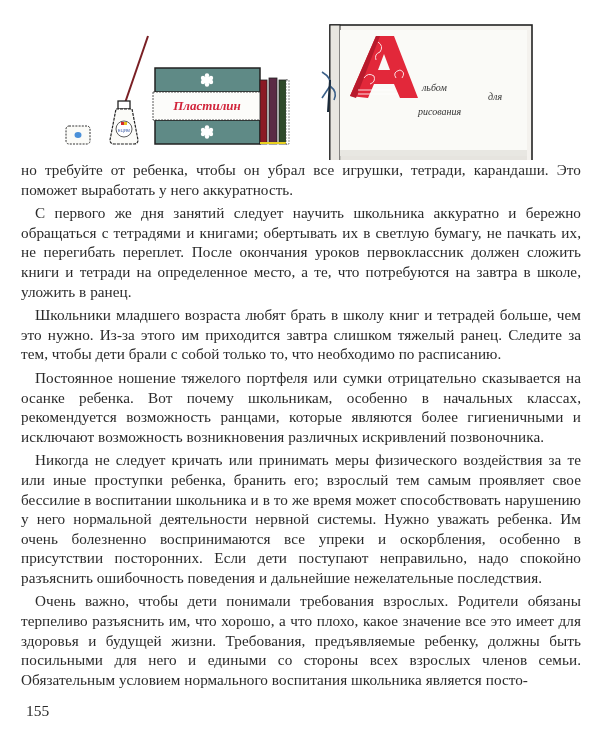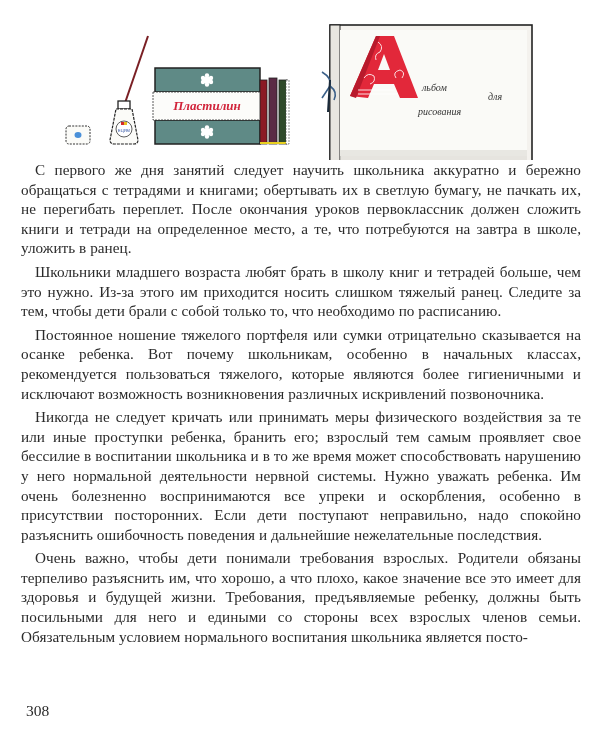--- a/index.html
+++ b/index.html
@@ -123,20 +123,21 @@
         <path d="M358 90 h36 M358 94 h40"></path>
       </g>
       <text x="422" y="91" font-size="10" fill="#333" font-style="italic" font-family="Liberation Serif, serif">льбом</text>
       <text x="488" y="100" font-size="10" fill="#333" font-style="italic" font-family="Liberation Serif, serif">для</text>
       <text x="418" y="115" font-size="10" fill="#333" font-style="italic" font-family="Liberation Serif, serif">рисования</text>
     </g>
   </svg>
 </div>
 
 <div class="text-block">
+  <p class="cont">но требуйте от ребенка, чтобы он убрал все игрушки, тетради, карандаши. Это поможет выработать у него аккуратность.</p>
   <p>С первого же дня занятий следует научить  школьника аккуратно и бережно обращаться с тетрадями и книгами; обертывать их в светлую бумагу, не пачкать их, не перегибать переплет. После окончания уроков первоклассник должен сложить книги и тетради на определенное место, а те, что потребуются на завтра в школе, уложить в ранец.</p>
-  <p>Школьники младшего возраста любят брать в школу книг и тетрадей больше, чем это нужно. Из-за этого им приходится носить слишком тяжелый ранец. Следите за тем, чтобы дети брали с собой только то, что необходимо по расписанию.</p>
-  <p>Постоянное ношение тяжелого портфеля или сумки отрицательно сказывается на осанке ребенка. Вот почему школьникам, особенно в начальных классах, рекомендуется пользоваться тяжелого, которые являются более гигиеничными и исключают возможность возникновения различных искривлений позвоночника.</p>
+  <p>Школьники младшего возраста любят брать в школу книг и тетрадей больше, чем это нужно. Из-за этого им приходится завтра слишком тяжелый ранец. Следите за тем, чтобы дети брали с собой только то, что необходимо по расписанию.</p>
+  <p>Постоянное ношение тяжелого портфеля или сумки отрицательно сказывается на осанке ребенка. Вот почему школьникам, особенно в начальных классах, рекомендуется возможность ранцами, которые являются более гигиеничными и исключают возможность возникновения различных искривлений позвоночника.</p>
   <p>Никогда не следует кричать или принимать меры физического воздействия за те или иные проступки ребенка, бранить его; взрослый тем самым проявляет свое бессилие в воспитании школьника и в то же время может способствовать нарушению у него нормальной деятельности нервной системы. Нужно уважать ребенка. Им очень болезненно воспринимаются все упреки и оскорбления, особенно в присутствии посторонних. Если дети поступают неправильно, надо спокойно разъяснить ошибочность поведения и дальнейшие нежелательные по­следствия.</p>
   <p>Очень важно, чтобы дети понимали требования взрослых. Родители обязаны терпеливо разъяснить им, что хорошо, а что плохо, какое значение все это имеет для здоровья и будущей жизни. Требования, предъявляемые ребенку, должны быть посильными для него и едиными со стороны всех взрослых членов семьи. Обязательным условием нормального воспитания школьника является посто-</p>
 </div>
 
-<div class="page-number">308</div>
+<div class="page-number">155</div>
 
 </body></html>

